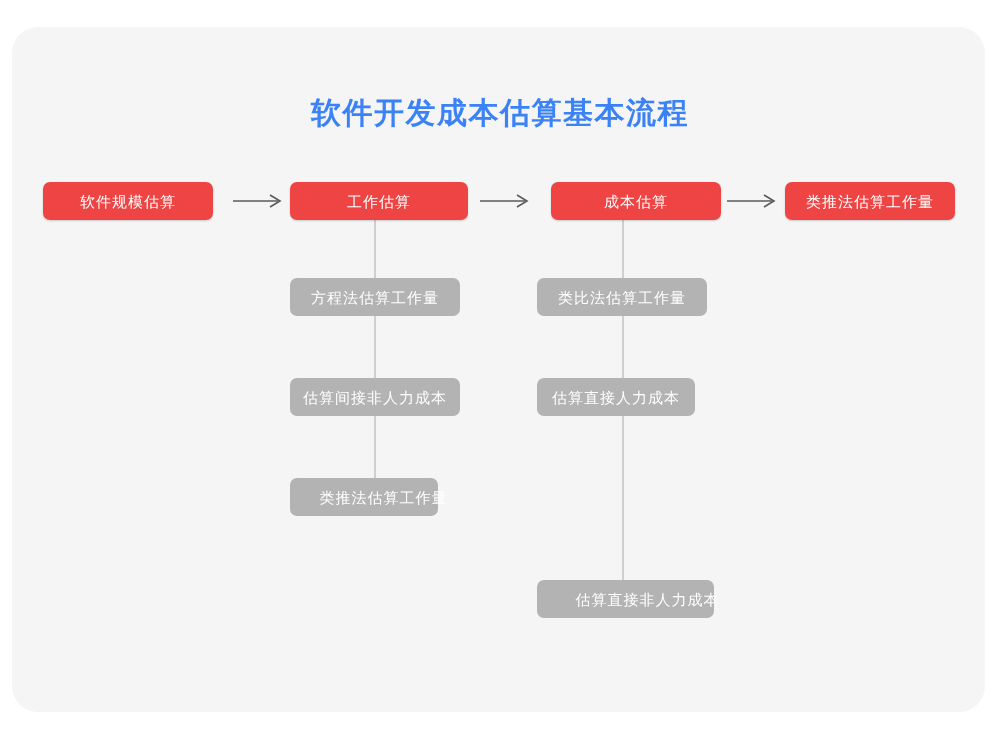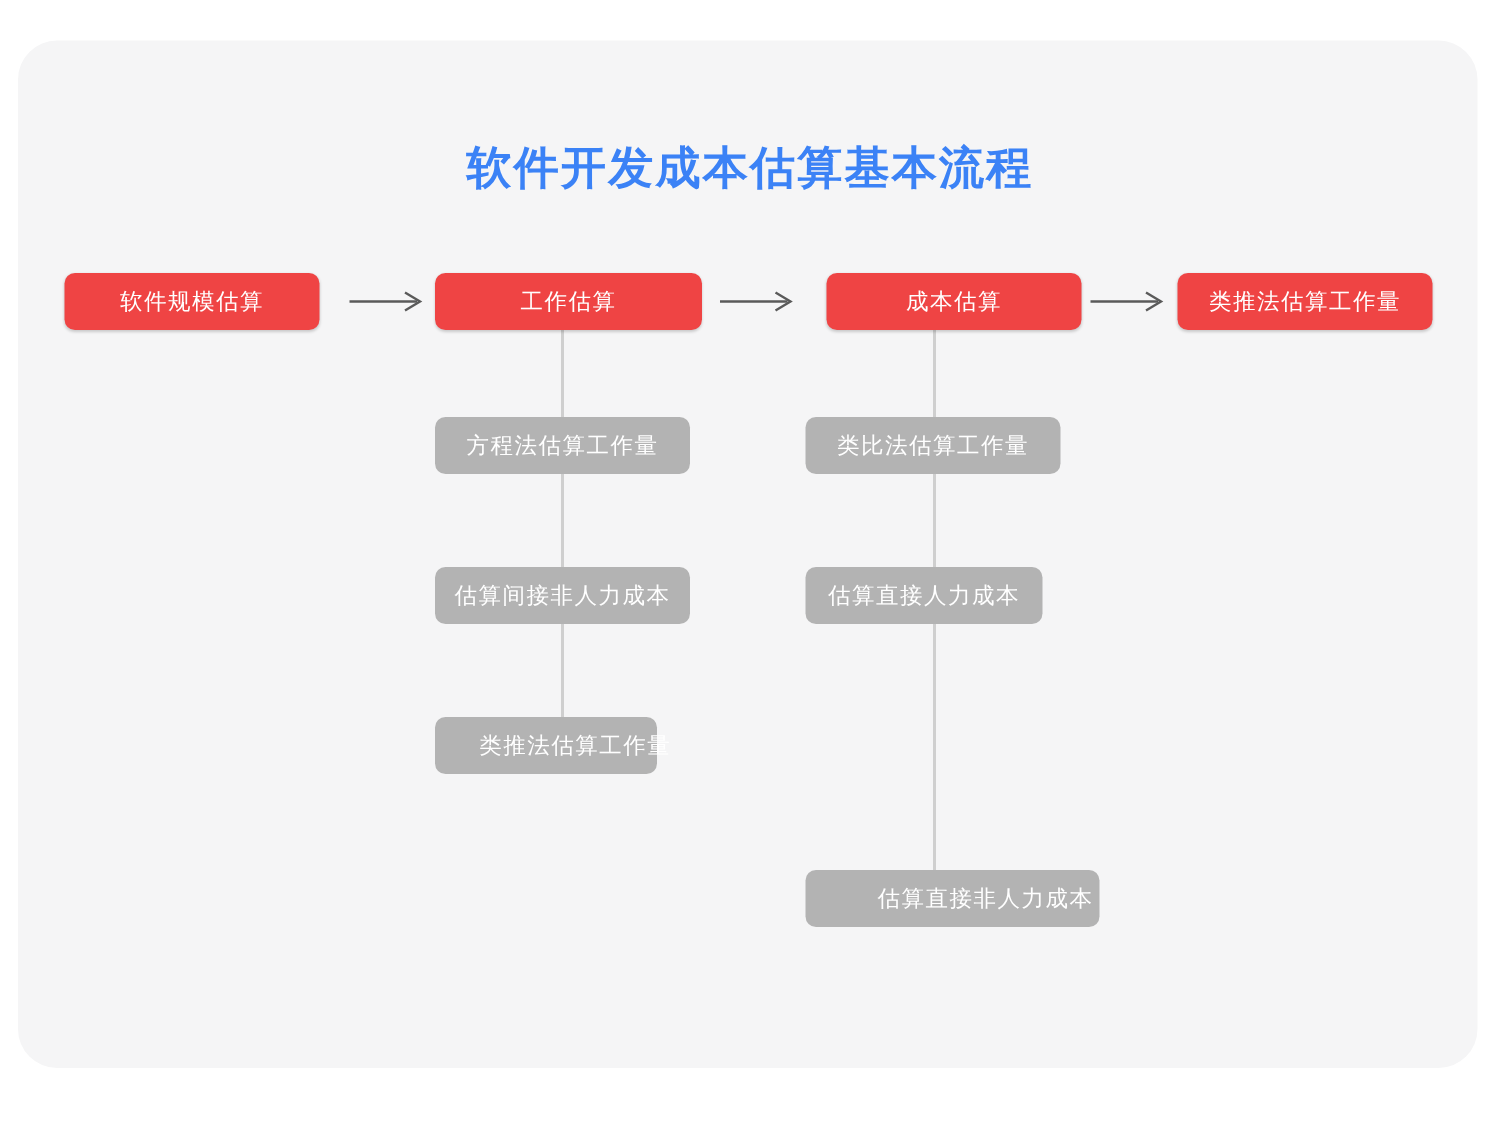--- a/index.html
+++ b/index.html
@@ -152,17 +152,17 @@
 
   <div class="node sub" style="left:537px; top:278px; width:170px;">
     <span>类比法估算工作量</span>
   </div>
 
   <div class="node sub" style="left:537px; top:378px; width:158px;">
     <span>估算直接人力成本</span>
   </div>
 
 
-  <div class="node sub" style="left:537px; top:580px; width:196px;padding-left:44px;">
+  <div class="node sub" style="left:537px; top:580px; width:177px;padding-left:44px;">
     <span>估算直接非人力成本</span>
   </div>
 
 </div>
 
 </body></html>

